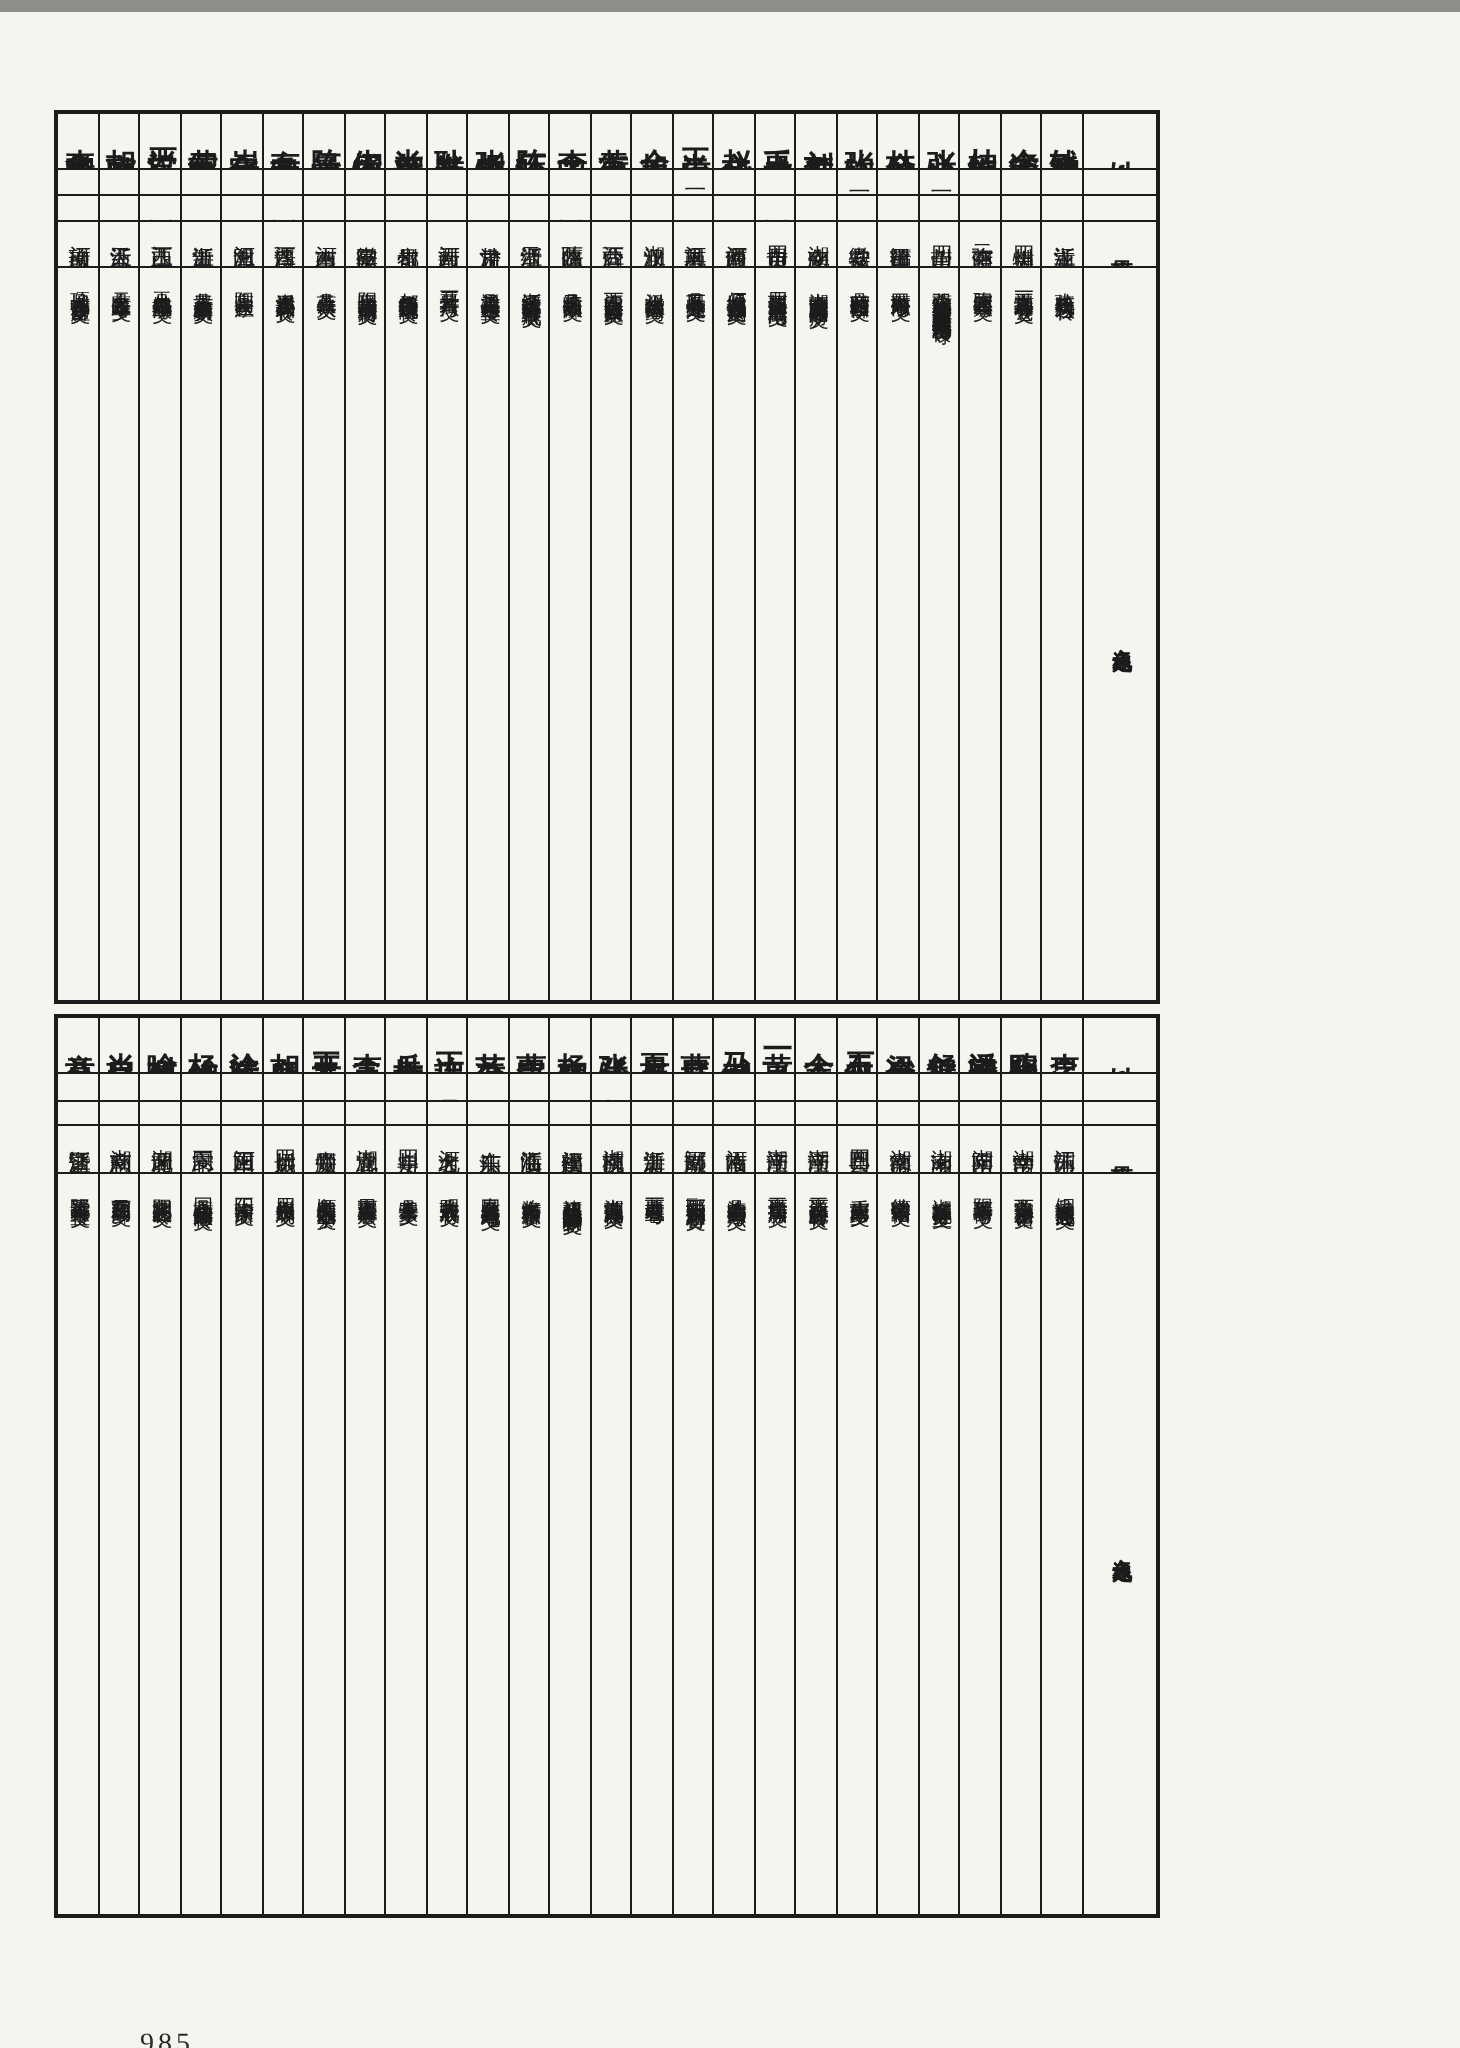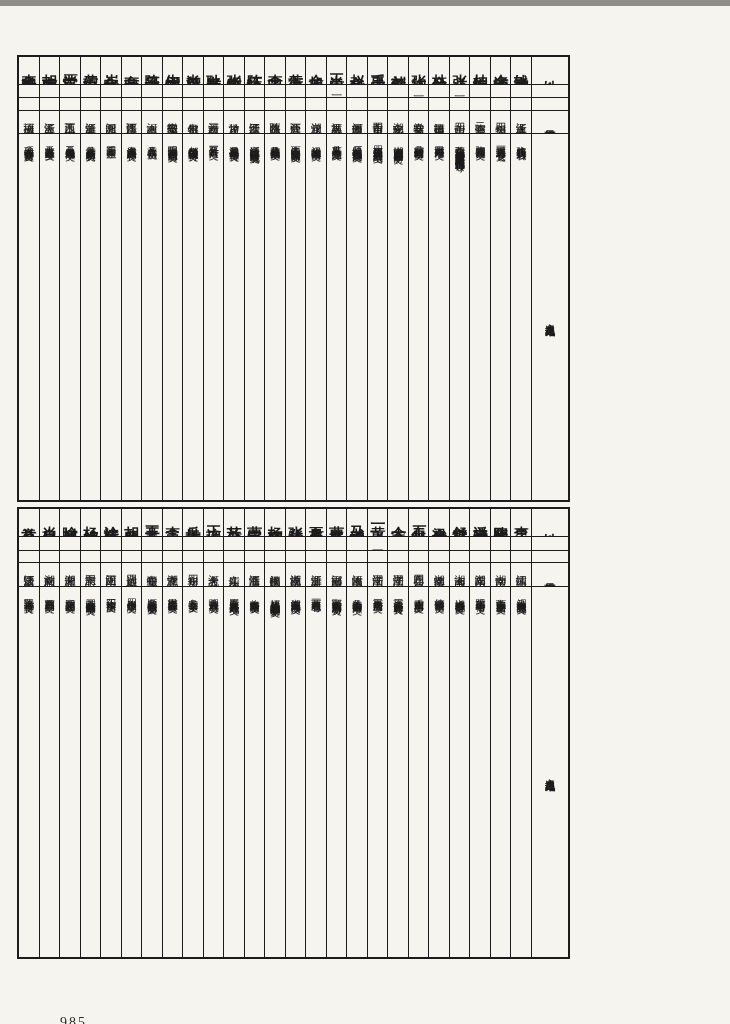--- a/index.html
+++ b/index.html
@@ -13,21 +13,21 @@
     font-family:"Liberation Serif","DejaVu Serif",serif;
     color:var(--ink);
     position:relative;
     overflow:hidden;
   }
   .scan-edge{
     position:absolute;top:0;left:0;width:730px;height:6px;
     background:#8f8d89;
   }
   .content{
-    position:absolute;left:17px;top:55px;width:553px;
+    position:absolute;left:27px;top:55px;width:553px;
   }
   .tbl{
     display:flex;
     flex-direction:row-reverse; 
     border:2px solid var(--ink);
     height:447px;
     background:var(--paper);
     box-sizing:border-box;
   }
   .tbl.b{height:452px;margin-top:5px;}

